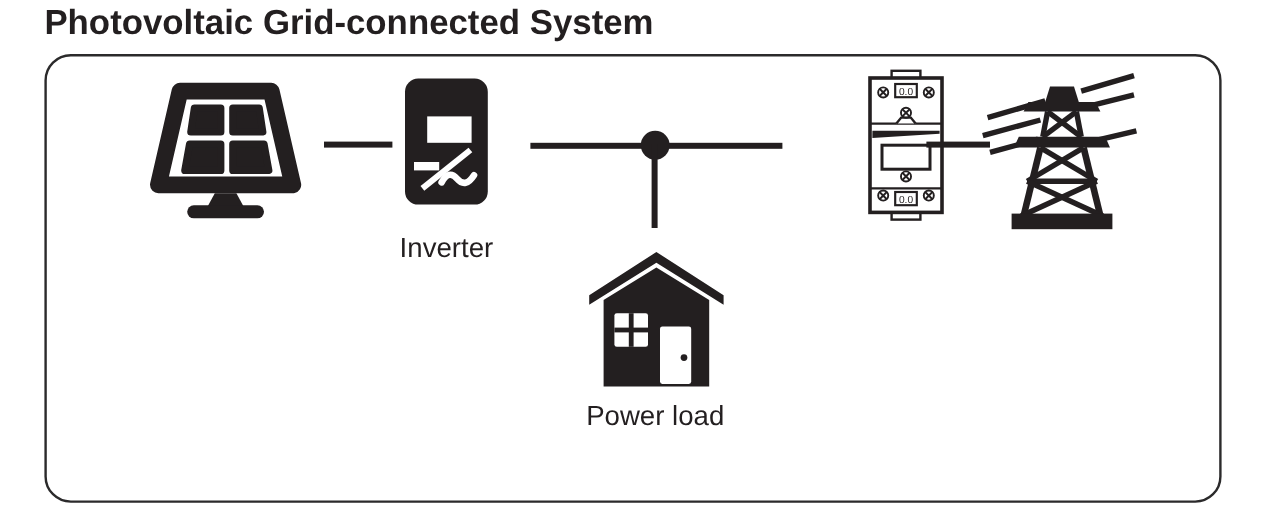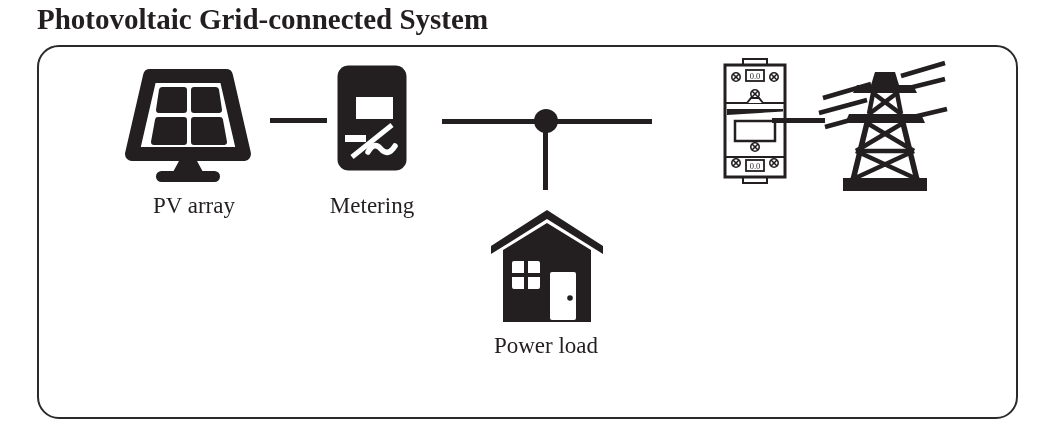--- a/index.html
+++ b/index.html
@@ -4,21 +4,21 @@
 <style>
   :root{
     --ink:#231f20;
     --frame-border:#2b2a2b;
     --background:#ffffff;
   }
   html,body{margin:0;padding:0;background:var(--background);}
   .stage{
     position:relative;width:1058px;height:434px;overflow:hidden;
     background:var(--background);
-    font-family:Liberation Serif, serif;
+    font-family:Liberation Sans, sans-serif;
     color:var(--ink);
   }
   .page-title{
     position:absolute;left:37px;top:3px;
     font-size:29px;font-weight:bold;letter-spacing:0;
     color:var(--ink);white-space:nowrap;
   }
   .frame{
     position:absolute;left:37px;top:45px;width:977px;height:370px;
     border:2px solid var(--frame-border);border-radius:22px;
@@ -154,18 +154,17 @@
         <line x1="54" y1="67" x2="101" y2="95"></line>
         <line x1="90" y1="67" x2="43" y2="95"></line>
         <line x1="43" y1="95" x2="101" y2="95"></line>
         <line x1="43" y1="95" x2="106" y2="124"></line>
         <line x1="101" y1="95" x2="38" y2="124"></line>
       </g>
       <rect x="30" y="122" width="84" height="13" fill="currentColor"></rect>
     </svg>
   </div>
 
-  <div class="node-label" style="left:194px;top:193px;">PV array</div>
-  <div class="node-label" style="left:372px;top:193px;">Metering</div>
+  <div class="node-label" style="left:372px;top:193px;">Inverter</div>
   <div class="node-label" style="left:546px;top:333px;">Power load</div>
 
 
 </div>
 
 </body></html>

